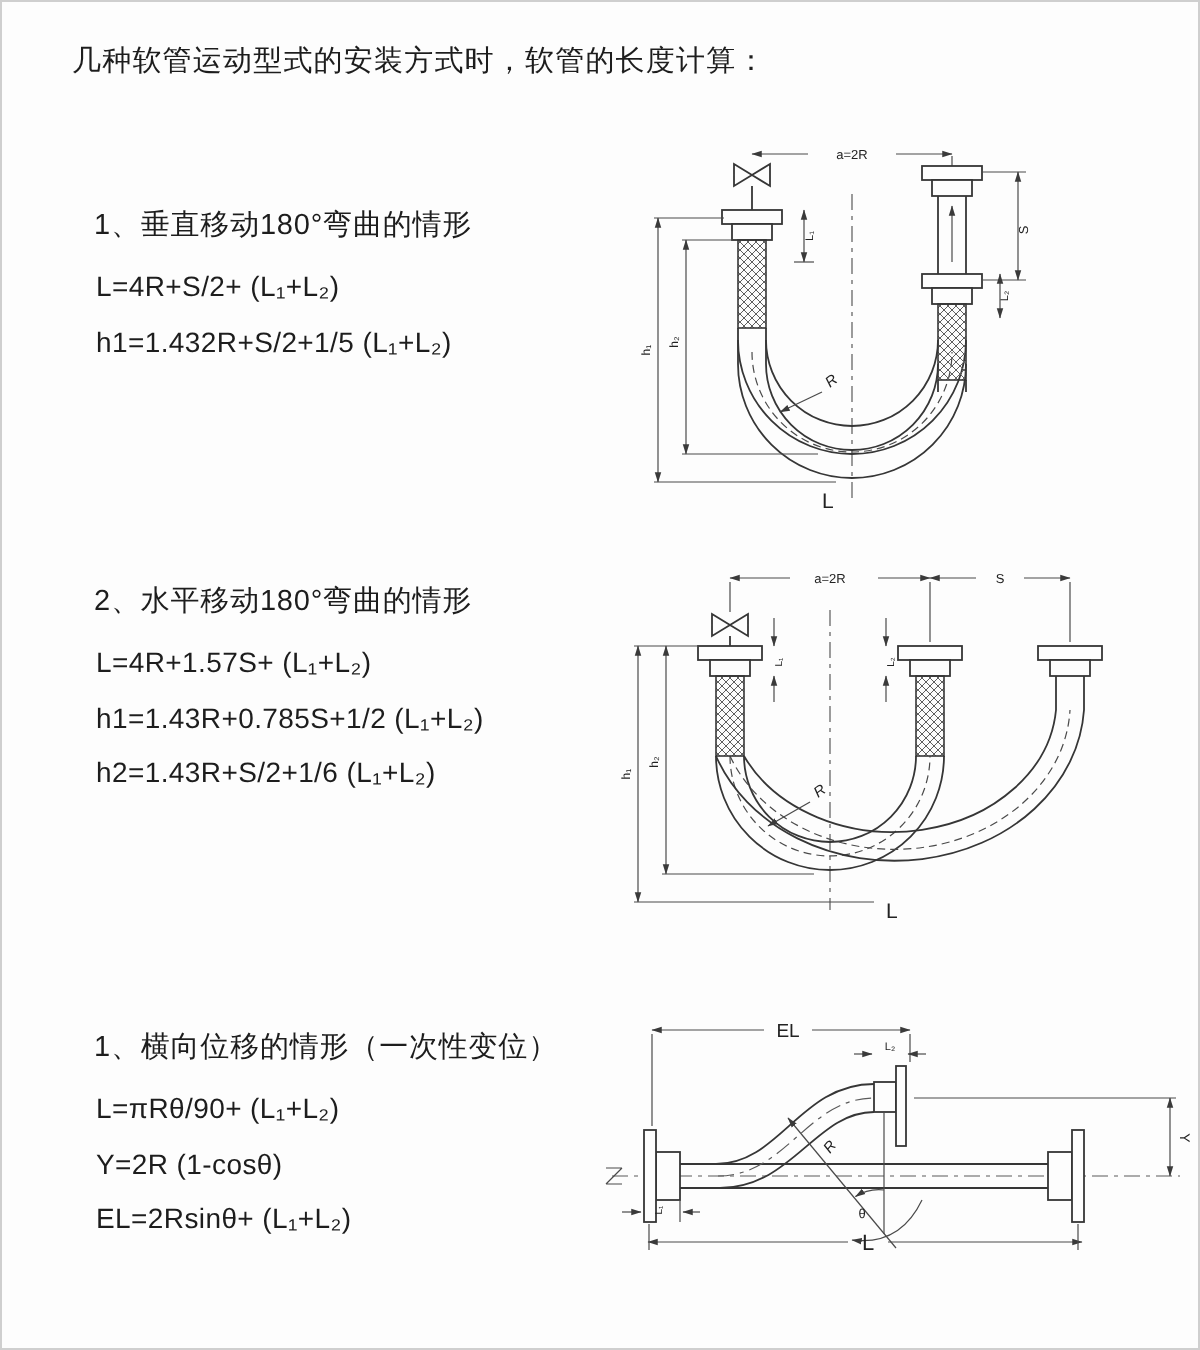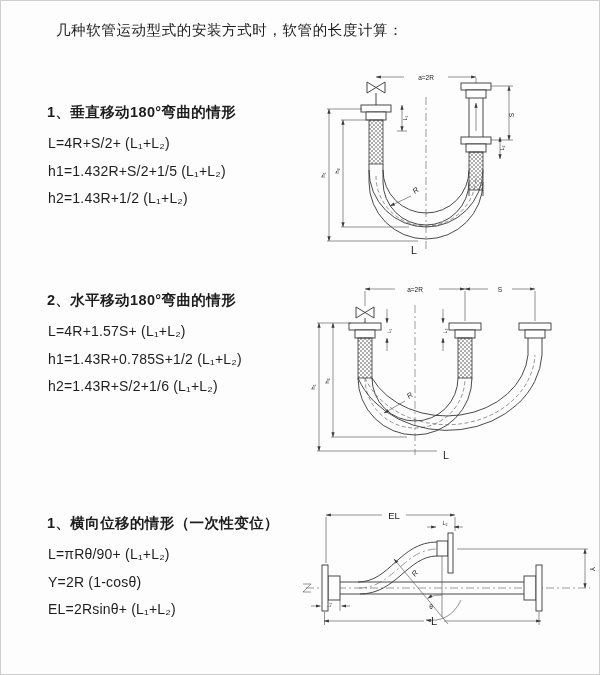--- a/index.html
+++ b/index.html
@@ -6,24 +6,24 @@
   body{
     width:600px;height:675px;position:relative;
     background:#ffffff;
     font-family:"Liberation Sans","DejaVu Sans",sans-serif;
     color:#1d1d1d;
   }
   .page{
     position:absolute;inset:0;background:#fdfdfd;border:1px solid #cfcfcf;box-sizing:border-box;
   }
   .title{
-    position:absolute;left:35px;top:20px;font-size:14.5px;letter-spacing:0.6px;white-space:nowrap;margin-left:20px;
+    position:absolute;left:35px;top:20px;font-size:14.5px;letter-spacing:0.6px;white-space:nowrap;
   }
   .section-text{position:absolute;left:46px;width:265px;}
-  .heading{font-size:14.5px;margin:0 0 8px 0;letter-spacing:0.4px;white-space:nowrap;font-weight:bold;}
+  .heading{font-size:14.5px;margin:0 0 8px 0;letter-spacing:0.4px;white-space:nowrap;}
   .formula{font-size:14px;margin:0 0 0 1px;line-height:27.5px;white-space:nowrap;letter-spacing:0.2px;}
   .diagram{position:absolute;}
   svg text{fill:#222;font-family:"Liberation Sans","DejaVu Sans",sans-serif;}
   .thin{stroke:#4a4a4a;stroke-width:0.6;fill:none;}
   .pipe{stroke:#363636;stroke-width:0.9;fill:none;}
   .metal{stroke:#363636;stroke-width:0.9;fill:#fdfdfd;}
   .braid{stroke:#363636;stroke-width:0.8;fill:url(#braid);}
   .cl{stroke:#5a5a5a;stroke-width:0.6;fill:none;stroke-dasharray:8 3 2 3;}
   .dash{stroke:#4a4a4a;stroke-width:0.6;fill:none;stroke-dasharray:4 2.5;}
 </style>
@@ -42,21 +42,20 @@
       </pattern>
     </defs>
   </svg>
 
   <div class="title">几种软管运动型式的安装方式时，软管的长度计算：</div>
 
   <div class="section-text" style="top:102px">
     <p class="heading">1、垂直移动180°弯曲的情形</p>
     <p class="formula">L=4R+S/2+ (L₁+L₂)</p>
     <p class="formula">h1=1.432R+S/2+1/5 (L₁+L₂)</p>
-    <p class="formula">h2=1.43R+1/2 (L₁+L₂)</p>
   </div>
 
   <svg class="diagram" style="left:313px;top:68px" width="280" height="190" viewBox="0 0 280 190">
 
     <g>
       <line class="thin" x1="62" y1="8" x2="90" y2="8" marker-start="url(#ar)"></line>
       <line class="thin" x1="134" y1="8" x2="162" y2="8" marker-end="url(#ar)"></line>
       <line class="thin" x1="162" y1="9" x2="162" y2="14"></line>
       <text x="112" y="10.5" text-anchor="middle" font-size="6.5">a=2R</text>
     </g>

